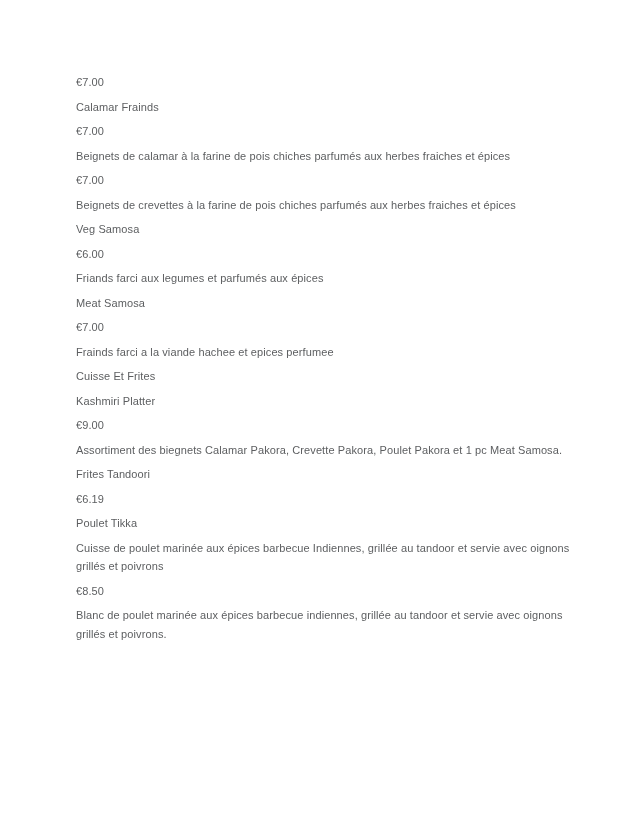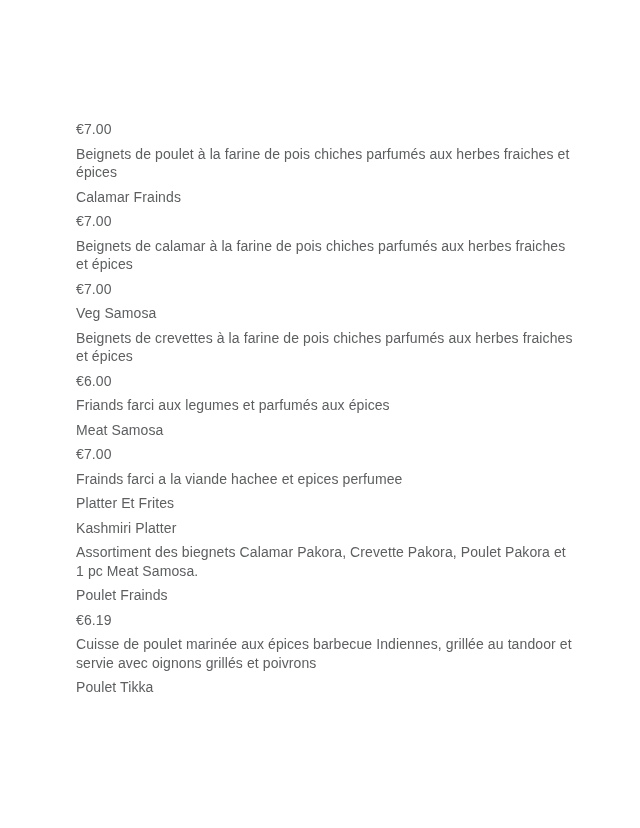--- a/index.html
+++ b/index.html
@@ -11,49 +11,50 @@
   body {
     width: 640px;
     height: 828px;
     overflow: hidden;
   }
   .menu-page {
     box-sizing: border-box;
     padding: 73px 0 0 76px;
     width: 640px;
     color: var(--text-color, #5c5e60);
-    font-size: 14px;
+    font-size: 11px;
     line-height: 18.5px;
     background: var(--page-bg, #ffffff);
-    margin-top: 47px;
   }
   .menu-page p {
     margin: 0 0 6px 0;
     width: 500px;
     font-weight: 400;
     letter-spacing: 0.1px;
   }
 </style>
 </head>
 <body>
 
 <div class="menu-page">
   <p>€7.00</p>
-  <p>Beignets de poulet à la farine de pois chiches parfumés aux herbes fraiches et épices</p>
   <p>Calamar Frainds</p>
   <p>€7.00</p>
   <p>Beignets de calamar à la farine de pois chiches parfumés aux herbes fraiches et épices</p>
   <p>€7.00</p>
+  <p>Beignets de crevettes à la farine de pois chiches parfumés aux herbes fraiches et épices</p>
   <p>Veg Samosa</p>
-  <p>Beignets de crevettes à la farine de pois chiches parfumés aux herbes fraiches et épices</p>
   <p>€6.00</p>
   <p>Friands farci aux legumes et parfumés aux épices</p>
   <p>Meat Samosa</p>
   <p>€7.00</p>
   <p>Frainds farci a la viande hachee et epices perfumee</p>
-  <p>Platter Et Frites</p>
+  <p>Cuisse Et Frites</p>
   <p>Kashmiri Platter</p>
+  <p>€9.00</p>
   <p>Assortiment des biegnets Calamar Pakora, Crevette Pakora, Poulet Pakora et 1 pc Meat Samosa.</p>
-  <p>Poulet Frainds</p>
+  <p>Frites Tandoori</p>
   <p>€6.19</p>
+  <p>Poulet Tikka</p>
   <p>Cuisse de poulet marinée aux épices barbecue Indiennes, grillée au tandoor et servie avec oignons grillés et poivrons</p>
-  <p>Poulet Tikka</p>
+  <p>€8.50</p>
+  <p>Blanc de poulet marinée aux épices barbecue indiennes, grillée au tandoor et servie avec oignons grillés et poivrons.</p>
 </div>
 
 </body></html>

